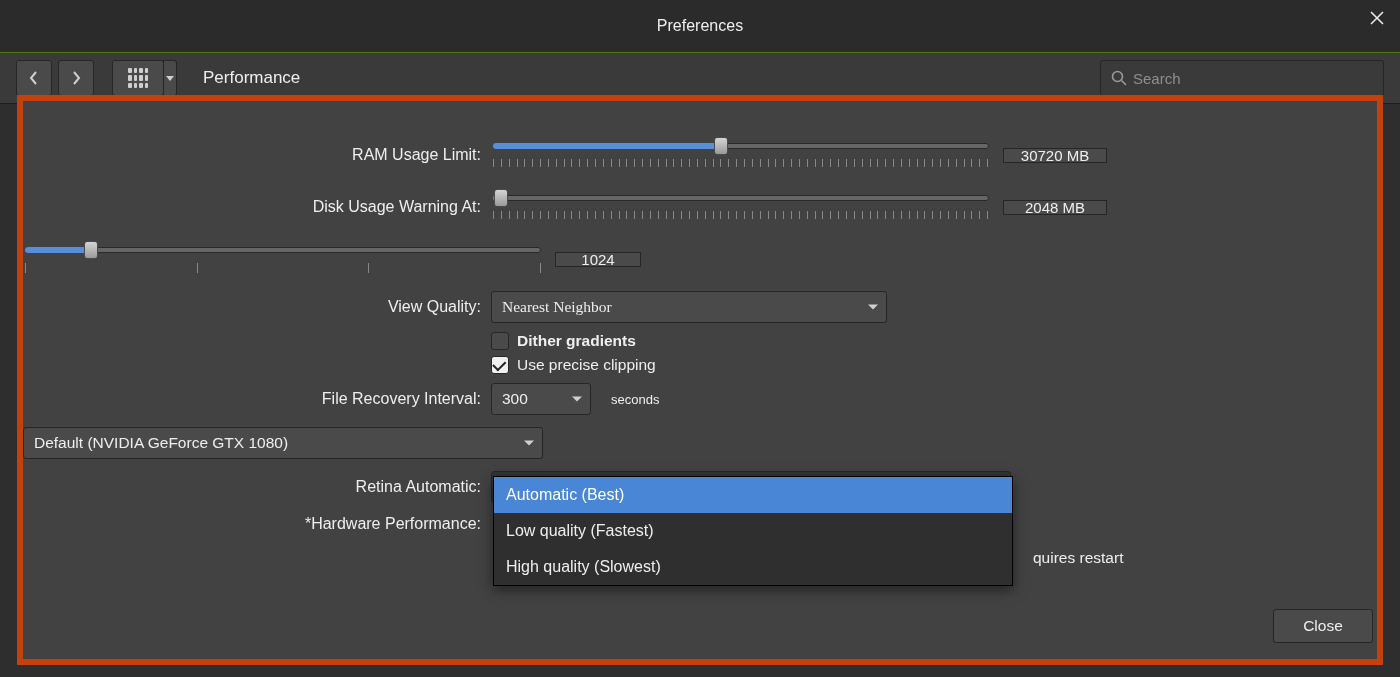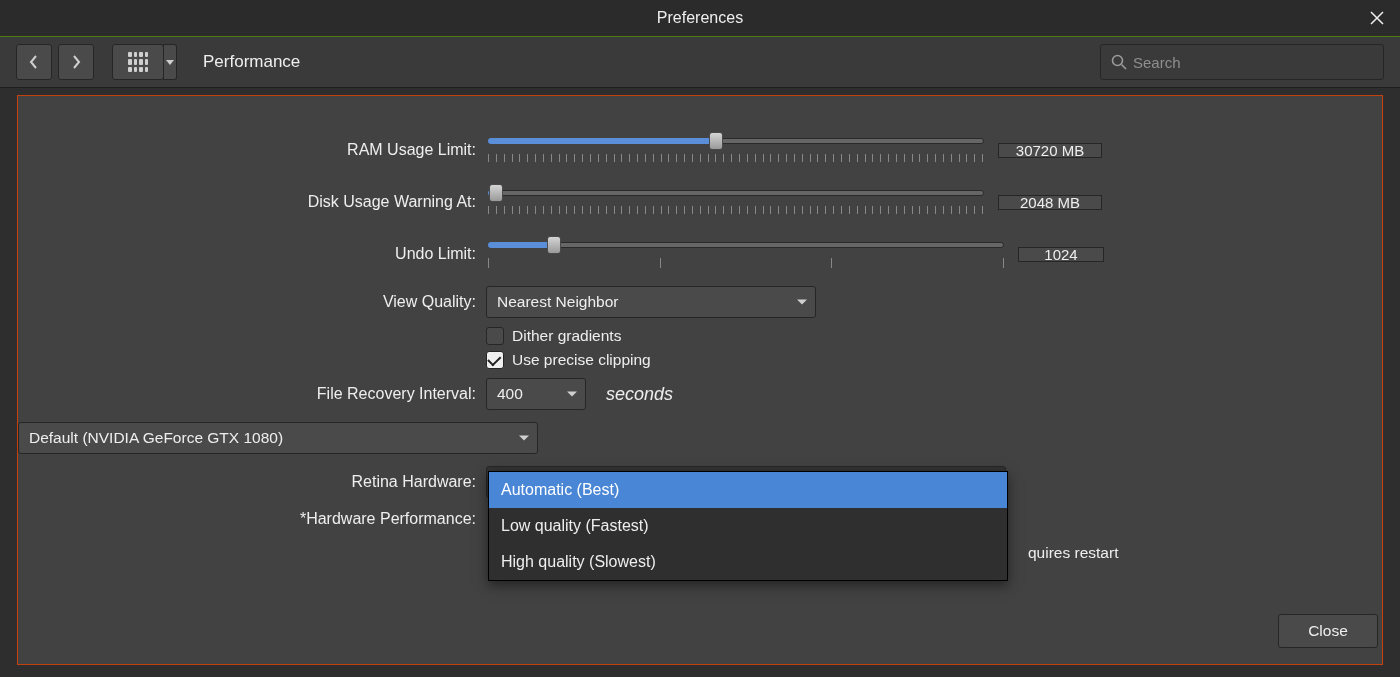--- a/index.html
+++ b/index.html
@@ -27,21 +27,21 @@
     font-family:"Segoe UI",Arial,sans-serif;
     font-size:15.5px;
     overflow:hidden;
     position:relative;
     box-sizing:border-box;
   }
   *{box-sizing:border-box;}
 
   
   .titlebar{
-    height:36px;
+    height:52px;
     background:var(--bg-titlebar);
     display:flex;align-items:center;justify-content:center;
     position:relative;
   }
   .titlebar-title{font-size:16px;color:var(--fg);}
   .titlebar-close{
     position:absolute;right:0;top:0;height:36px;width:46px;
     display:flex;align-items:center;justify-content:center;
     cursor:default;
   }
@@ -104,21 +104,21 @@
   .search-input{
     background:transparent;border:none;outline:none;
     color:var(--fg);font-size:15px;width:100%;
   }
   .search-input::placeholder{color:var(--fg-muted);}
 
   
   .content{
     position:absolute;
     left:17px;right:17px;top:95px;bottom:12px;
-    border:1px solid #c2410c;
+    border:6px solid #c2410c;
     background:var(--bg-content);
   }
 
   
   .form{position:absolute;left:0;right:0;top:28px;}
   .row{display:flex;align-items:center;padding:6px 0;}
   .row .lab{
     width:468px;text-align:right;padding-right:10px;
     font-size:16px;color:var(--fg);
   }
@@ -170,39 +170,39 @@
     position:relative;
     color:var(--fg);font-size:15.5px;
     cursor:default;
   }
   .dd .caret{
     position:absolute;right:8px;top:50%;transform:translateY(-50%);
     width:0;height:0;border-left:5px solid transparent;border-right:5px solid transparent;
     border-top:5px solid var(--fg-dim);
   }
   .dd-wide{width:520px;}
-  .dd-med{width:330px;}
+  .dd-med{width:396px;font-family:Liberation Serif, serif;}
   .dd-sm{width:100px;}
 
   
   .chk{
     width:18px;height:18px;flex:none;
     background:var(--ctrl-bg);
     border:1px solid var(--ctrl-border);
     border-radius:3px;
     display:flex;align-items:center;justify-content:center;
   }
   .chk.checked{background:#f0f0f0;}
   .chk.checked::after{
     content:"";width:10px;height:6px;border-left:2.5px solid #222;border-bottom:2.5px solid #222;
     transform:rotate(-45deg) translateY(-1px);
   }
   .chk-row{display:flex;align-items:center;gap:8px;}
 
-  .suffix{margin-left:8px;color:var(--fg);font-size:18px;font-style:italic;}
+  .suffix{margin-left:8px;color:var(--fg);font-size:13px;}
 
   
   .restart-note{
     position:absolute;left:1010px;top:448px;
     color:var(--fg);font-size:15.5px;white-space:nowrap;
   }
 
   
   .popup{
     position:absolute;
@@ -445,21 +445,20 @@
               <span></span>
               <span></span>
               <span></span>
             </div>
         </div>
         <div class="valbox">2048 MB</div>
       </div>
     </div>
 
     <div class="row">
-      <div class="lab">Undo Limit:</div>
       <div class="ctrl">
         <div class="slider" style="width:520px;">
           <div class="slider-track"></div>
           <div class="slider-fill" id="undo-fill" style="width: 13%;"></div>
           <div class="slider-thumb" id="undo-thumb" style="left: 13%;"></div>
           <div class="slider-ticks sparse" id="undo-ticks">
               <span></span>
               <span></span>
               <span></span>
               <span></span>
@@ -472,21 +471,21 @@
     <div class="row">
       <div class="lab">View Quality:</div>
       <div class="ctrl">
         <div class="dd dd-med">
           <span>Nearest Neighbor</span>
           <div class="caret"></div>
         </div>
       </div>
     </div>
 
-    <div class="row" style="padding:3px 0;">
+    <div class="row" style="padding:3px 0;font-weight:bold;">
       <div class="lab"></div>
       <div class="ctrl">
         <div class="chk-row">
           <div class="chk" id="chk-dither"></div>
           <span>Dither gradients</span>
         </div>
       </div>
     </div>
 
     <div class="row" style="padding:3px 0;">
@@ -496,38 +495,38 @@
           <div class="chk checked" id="chk-clip"></div>
           <span>Use precise clipping</span>
         </div>
       </div>
     </div>
 
     <div class="row">
       <div class="lab">File Recovery Interval:</div>
       <div class="ctrl">
         <div class="dd dd-sm">
-          <span>400</span>
+          <span>300</span>
           <div class="caret"></div>
         </div>
         <span class="suffix">seconds</span>
       </div>
     </div>
 
     <div class="row">
       <div class="ctrl">
         <div class="dd dd-wide">
           <span>Default (NVIDIA GeForce GTX 1080)</span>
           <div class="caret"></div>
         </div>
       </div>
     </div>
 
     <div class="row" style="position:relative;">
-      <div class="lab">Retina Hardware:</div>
+      <div class="lab">Retina Automatic:</div>
       <div class="ctrl" style="position:relative;">
         <div class="dd dd-wide" style="background:#343434;">
           <span>Automatic (Best)</span>
           <div class="caret"></div>
         </div>
       </div>
     </div>
 
     <div class="row">
       <div class="lab">*Hardware Performance:</div>

